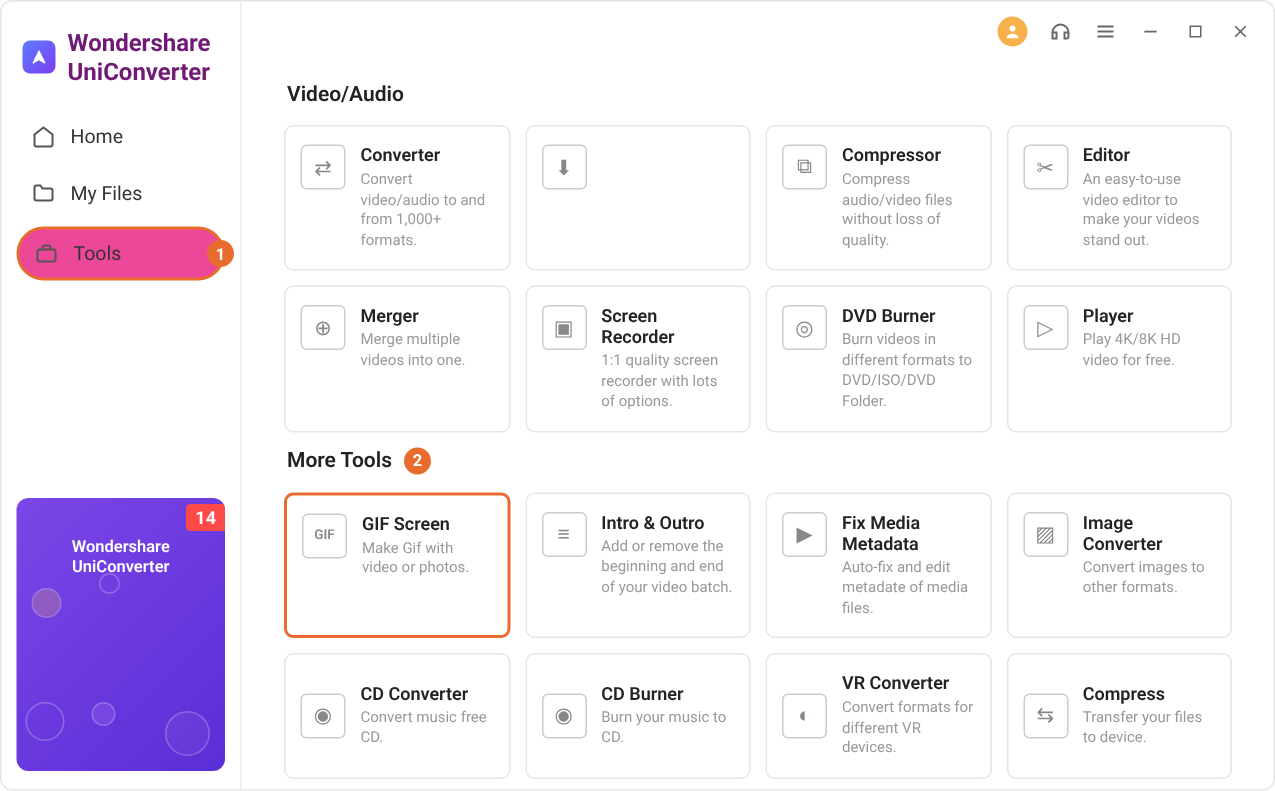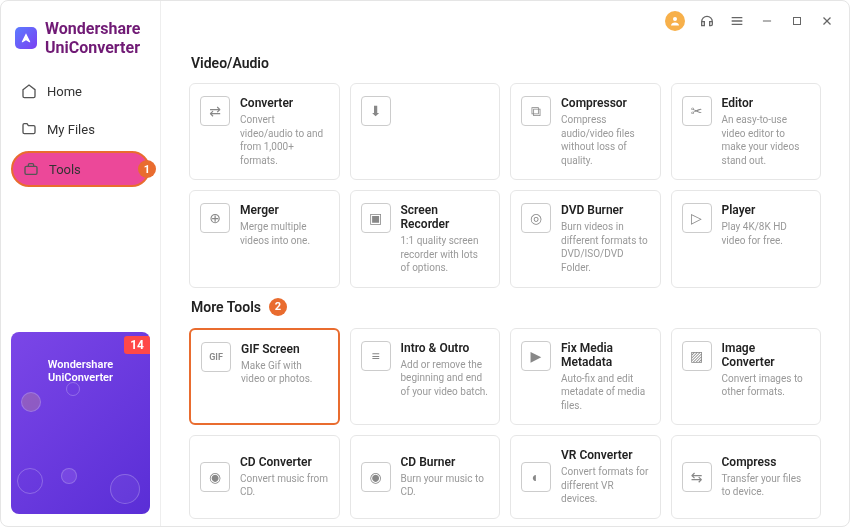--- a/index.html
+++ b/index.html
@@ -222,21 +222,21 @@
         <div class="card-icon">▨</div>
         <div class="card-body">
           <div class="card-title">Image Converter</div>
           <div class="card-desc">Convert images to other formats.</div>
         </div>
       </div>
       <div class="card compact">
         <div class="card-icon">◉</div>
         <div class="card-body">
           <div class="card-title">CD Converter</div>
-          <div class="card-desc">Convert music from CD.</div>
+          <div class="card-desc">Convert music free CD.</div>
         </div>
       </div>
       <div class="card compact">
         <div class="card-icon">◉</div>
         <div class="card-body">
           <div class="card-title">CD Burner</div>
           <div class="card-desc">Burn your music to CD.</div>
         </div>
       </div>
       <div class="card compact">

